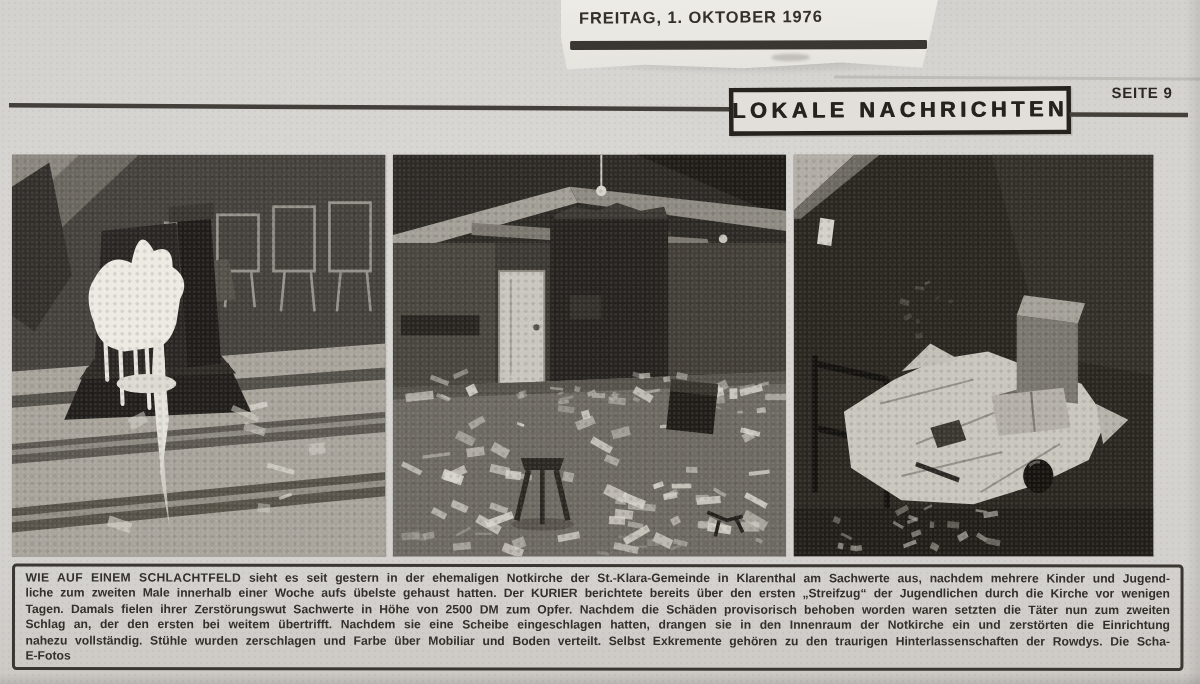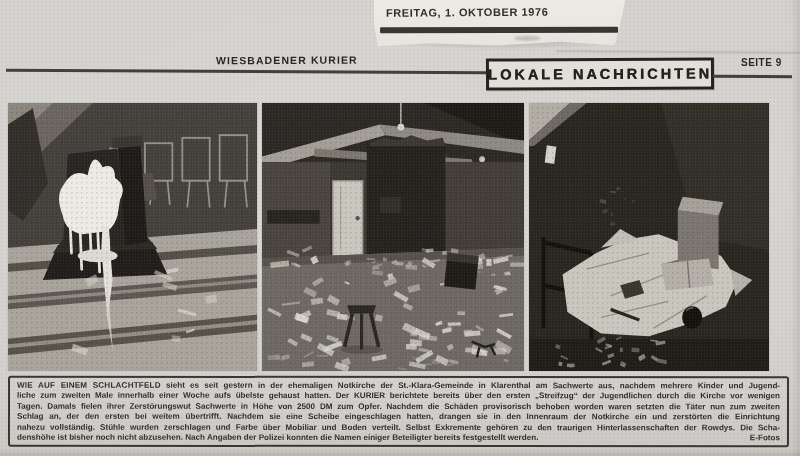--- a/index.html
+++ b/index.html
@@ -77,21 +77,20 @@
   <div class="bottom-shadow"></div>
   <div class="crease"></div>
 
   <div class="fragment-shadow"></div>
   <div class="fragment">
     <div class="fragment-date">FREITAG, 1. OKTOBER 1976</div>
     <div class="fragment-bar"></div>
     <div class="fragment-smudge"></div>
   </div>
 
-  <div class="np-name">WIESBADENER KURIER</div>
   <div class="rule-left"></div>
   <div class="section-box">
     <span class="section-title">LOKALE NACHRICHTEN</span>
   </div>
   <div class="rule-right"></div>
   <div class="page-label">SEITE 9</div>
 
   <div class="photo photo1">
     <svg viewBox="0 0 100 100" preserveAspectRatio="none">
       <rect width="100" height="100" fill="#45413c"></rect>
@@ -374,17 +373,16 @@
     </svg>
   </div>
 
   <div class="caption-box">
     <div class="cap-line"><span class="cap-lead">WIE AUF EINEM SCHLACHTFELD</span> <span>sieht es seit gestern in der ehemaligen Notkirche der St.-Klara-Gemeinde in Klarenthal am Sachwerte aus, nachdem mehrere Kinder und Jugend-</span></div>
     <div class="cap-line">liche zum zweiten Male innerhalb einer Woche aufs übelste gehaust hatten. Der KURIER berichtete bereits über den ersten „Streifzug“ der Jugendlichen durch die Kirche vor wenigen</div>
     <div class="cap-line">Tagen. Damals fielen ihrer Zerstörungswut Sachwerte in Höhe von 2500 DM zum Opfer. Nachdem die Schäden provisorisch behoben worden waren setzten die Täter nun zum zweiten</div>
     <div class="cap-line">Schlag an, der den ersten bei weitem übertrifft. Nachdem sie eine Scheibe eingeschlagen hatten, drangen sie in den Innenraum der Notkirche ein und zerstörten die Einrichtung</div>
     <div class="cap-line">nahezu vollständig. Stühle wurden zerschlagen und Farbe über Mobiliar und Boden verteilt. Selbst Exkremente gehören zu den traurigen Hinterlassenschaften der Rowdys. Die Scha-</div>
     <div class="cap-line last">
-        <span>denshöhe ist bisher noch nicht abzusehen. Nach Angaben der Polizei konnten die Namen einiger Beteiligter bereits festgestellt werden.</span>
         <span>E-Fotos</span>
       </div>
   </div>
 </div>
 
 </body></html>

